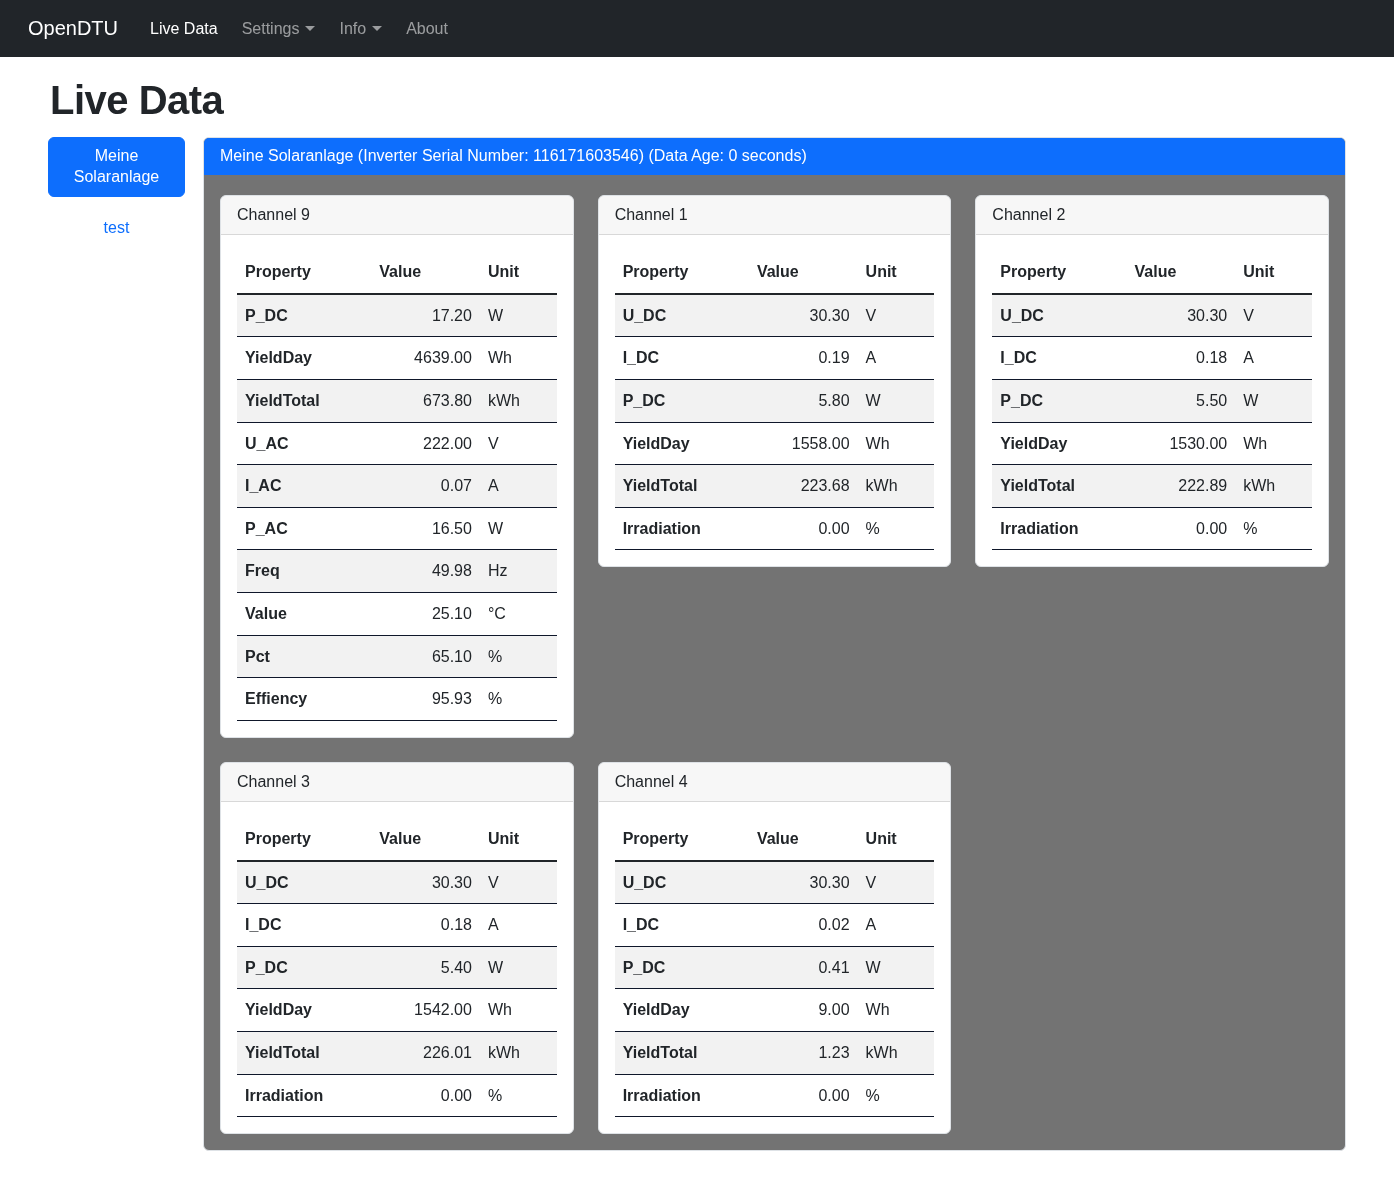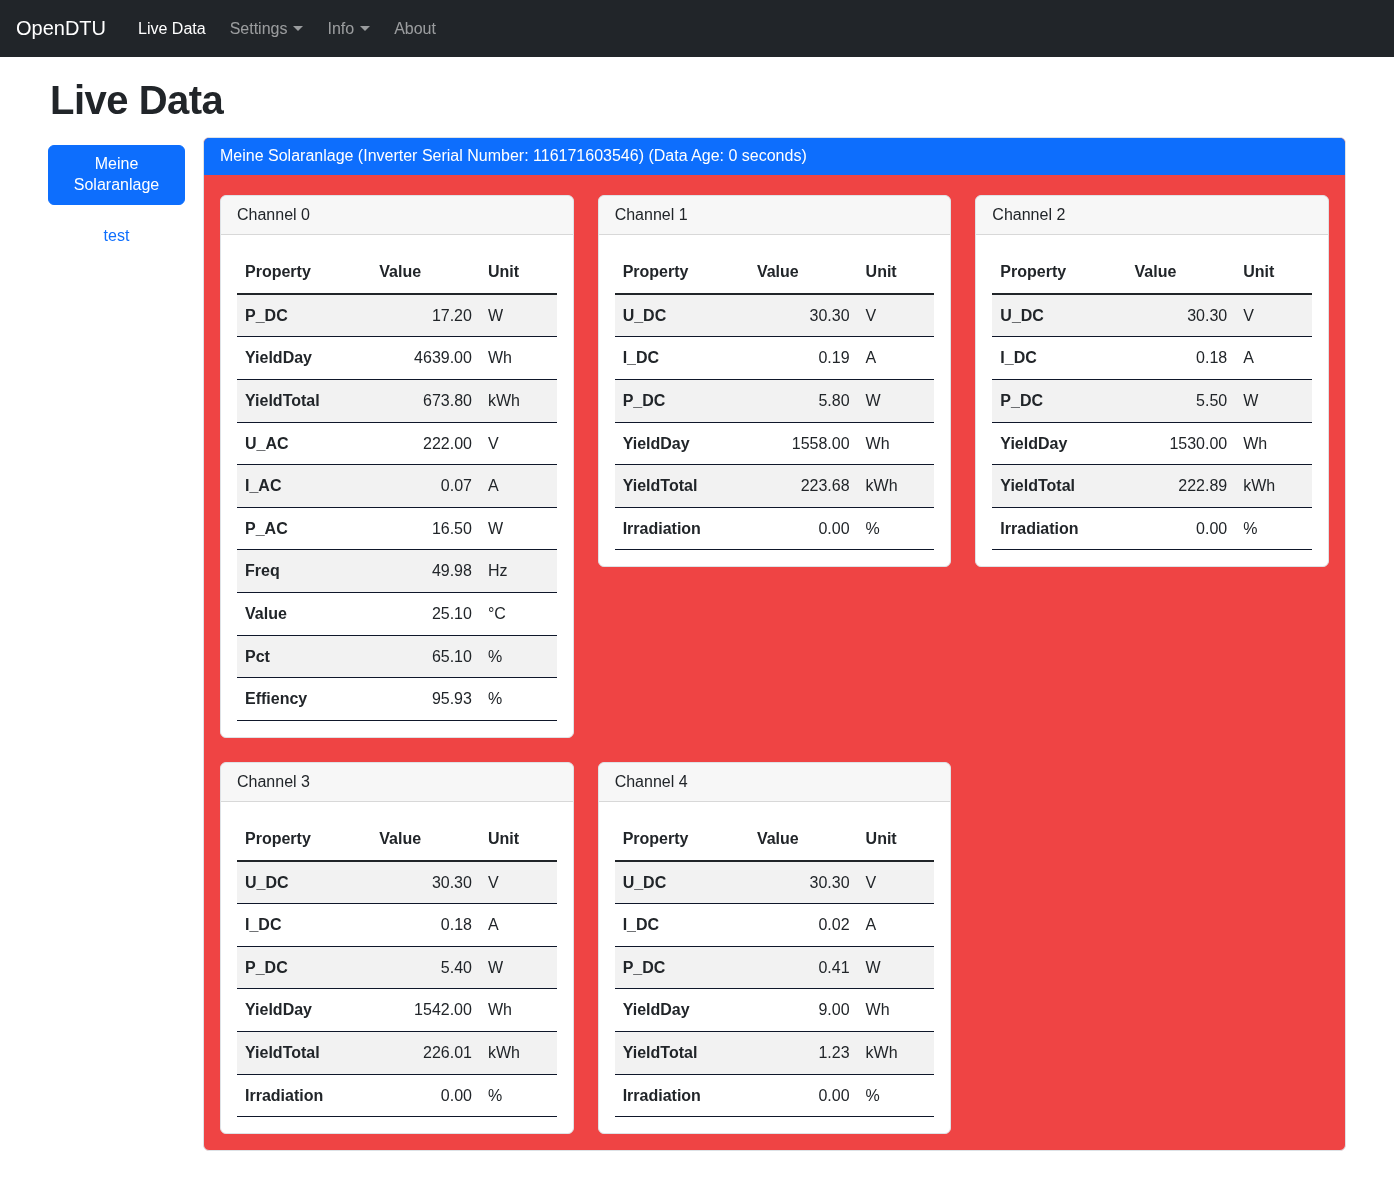--- a/index.html
+++ b/index.html
@@ -11,21 +11,21 @@
     background: #ffffff;
     width: 1394px;
   }
 
   
   .navbar {
     background: #212529;
     height: 57px;
     display: flex;
     align-items: center;
-    padding: 0 16px;
+    padding: 0 28px;
   }
   .navbar-brand {
     color: #ffffff;
     font-size: 20px;
     font-weight: 500;
     margin-right: 24px;
     text-decoration: none;
     cursor: pointer;
   }
   .navbar-nav {
@@ -75,37 +75,36 @@
     background: #0d6efd;
     border: 1px solid #0d6efd;
     border-radius: 6px;
     color: #ffffff;
     font-family: inherit;
     font-size: 16px;
     line-height: 1.3;
     padding: 8px 6px;
     text-align: center;
     cursor: pointer;
-    margin-top: 8px;
   }
   .sidebar-link {
     display: block;
     text-align: center;
     color: #0d6efd;
     text-decoration: none;
     margin-top: 22px;
     cursor: pointer;
   }
 
   
   .panel {
     flex: 1;
     border: 1px solid #dee2e6;
     border-radius: 6px;
-    background: #ef4444;
+    background: #737373;
   }
   .panel-header {
     background: #0d6efd;
     color: #ffffff;
     padding: 8px 16px;
     border-radius: 5px 5px 0 0;
     line-height: 1.3;
   }
   .panel-body { padding: 20px 16px 16px; }
 
@@ -189,21 +188,21 @@
     <aside class="sidebar">
       <button class="inverter-btn">Meine Solaranlage</button>
       <a class="sidebar-link">test</a>
     </aside>
 
     <main class="panel">
       <div class="panel-header">Meine Solaranlage (Inverter Serial Number: 116171603546) (Data Age: 0 seconds)</div>
       <div class="panel-body">
         <div class="channels-grid">
             <section class="channel-card">
-              <div class="channel-card-header">Channel 0</div>
+              <div class="channel-card-header">Channel 9</div>
               <div class="channel-card-body">
                 <table class="data-table">
                   <thead>
                     <tr>
                       <th class="col-prop">Property</th>
                       <th class="col-val">Value</th>
                       <th class="col-unit">Unit</th>
                     </tr>
                   </thead>
                   <tbody>

